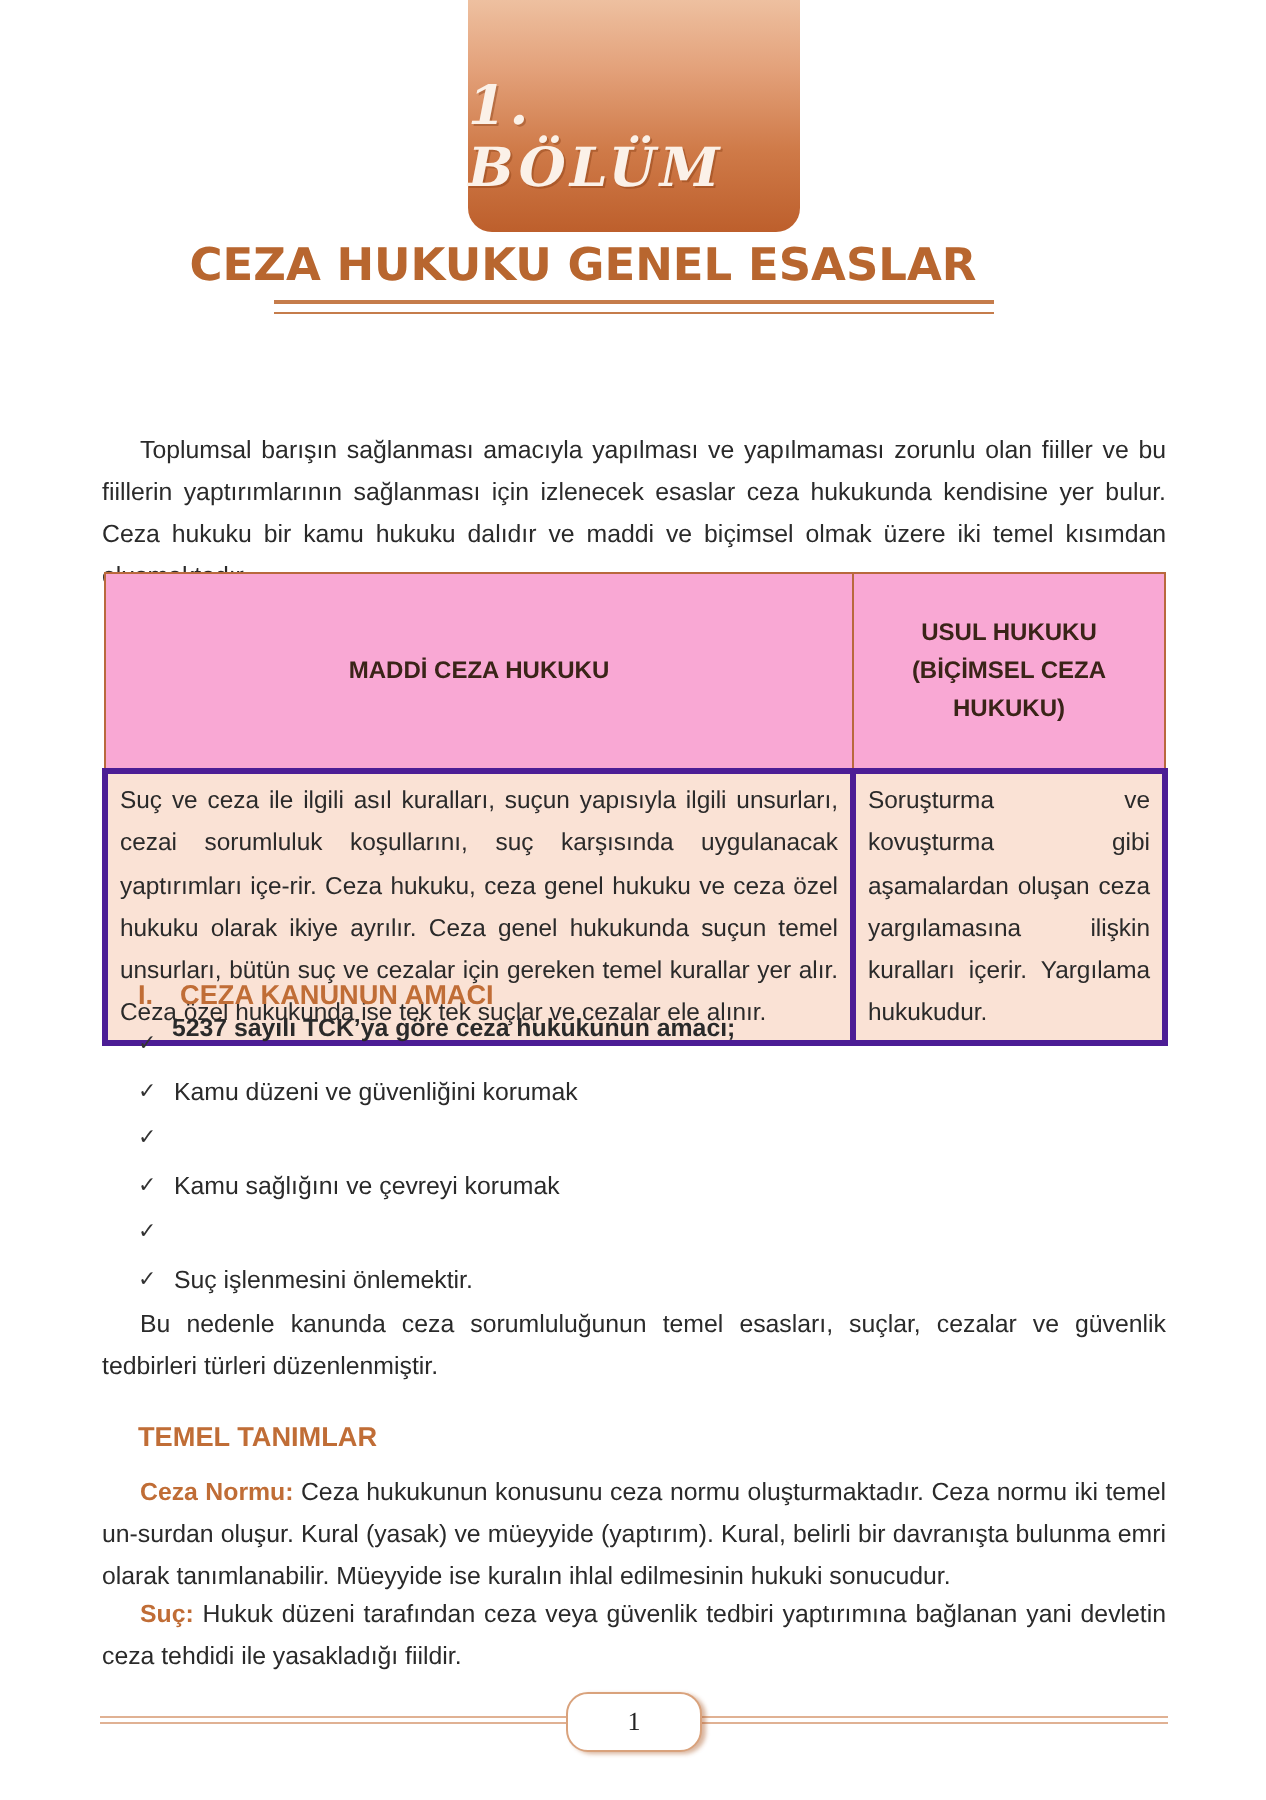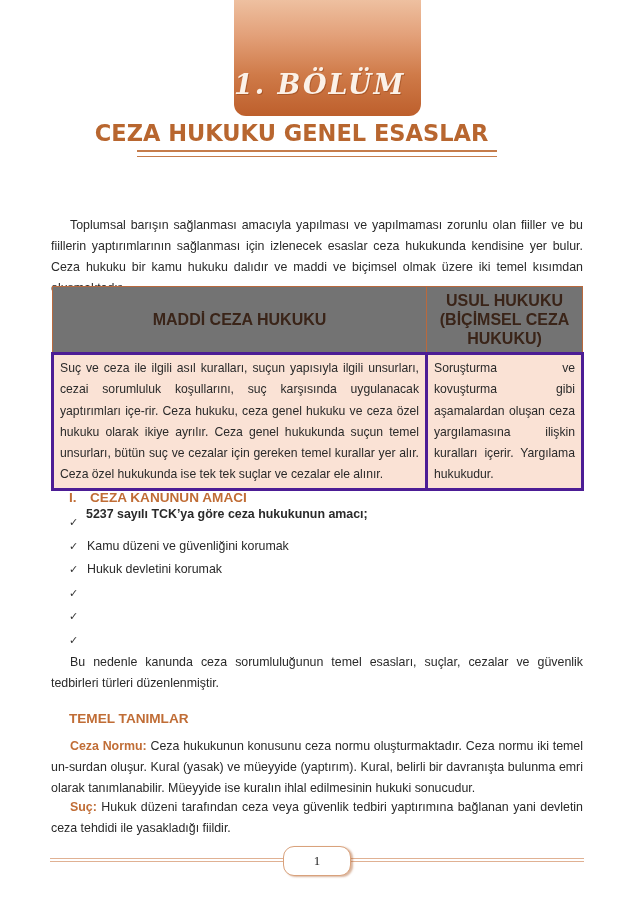--- a/index.html
+++ b/index.html
@@ -1,24 +1,24 @@
 <!DOCTYPE html>
 <html><head>
 <meta charset="utf-8">
 <style>
   html, body { margin: 0; padding: 0; }
   body {
     width: 633px; height: 900px; background: #ffffff; position: relative; overflow: hidden;
     font-family: "Liberation Sans", sans-serif; color: #2a2a2a;
   }
   .chapter-tab {
-    position: absolute; left: 234px; top: 0; width: 187px; height: 116px;
+    position: absolute; left: 234px; top: 0; width: 166px; height: 116px;
     background: linear-gradient(to bottom, #eec0a0 0%, #e3a17a 30%, #cf7a48 65%, #bd5f2c 100%);
     border-radius: 0 0 12px 12px;
-    display: flex; align-items: flex-end; justify-content: flex-start;
+    display: flex; align-items: flex-end; justify-content: center;
   }
   .chapter-label {
     font-family: "DejaVu Serif", serif; font-style: italic; font-weight: bold;
     color: #fbf1e8; font-size: 27px; letter-spacing: 2px; margin-bottom: 16px;
     text-shadow: 1px 1px 0 rgba(120,50,10,0.35);
   }
   .title {
     position: absolute; left: 0; width: 583px; top: 120px; text-align: center;
     font-family: "DejaVu Sans", sans-serif; font-weight: bold; font-size: 22.5px;
     color: #b8662f; letter-spacing: 0px;
@@ -27,22 +27,22 @@
   .p {
     position: absolute; left: 51px; width: 532px; font-size: 12.4px; line-height: 21px;
     text-align: justify; color: #2a2a2a;
   }
   .indent { text-indent: 19px; }
   table.compare {
     position: absolute; left: 51px; top: 286px; width: 533px; border-collapse: collapse;
     font-size: 12.2px;
   }
   table.compare th {
-    background: #737373; color: #3a2418; font-weight: bold; font-size: 16px;
-    border: 1px solid #b9693d; padding: 4px 6px; line-height: 19px; height: 34px;
+    background: #f9a8d4; color: #3a2418; font-weight: bold; font-size: 12px;
+    border: 1px solid #b9693d; padding: 20px 6px; line-height: 19px; height: 34px;
   }
   table.compare td {
     background: #fae2d5; border: 3px solid #4c1d95; vertical-align: top;
     padding: 3px 6px 2px 6px; line-height: 21.3px; text-align: justify; color: #2a2a2a;
   }
   .h-section {
     position: absolute; left: 69px; font-weight: bold; font-size: 13.6px; color: #c06d36;
   }
   .h-num { display: inline-block; width: 21px; }
   .checklist { position: absolute; left: 69px; top: 511px; margin: 0; padding: 0; list-style: none; }
@@ -96,30 +96,31 @@
 <ul class="checklist">
   <li>
       <span class="check">✓</span>
     </li>
   <li>
       <span class="check">✓</span>
       <span>Kamu düzeni ve güvenliğini korumak</span>
     </li>
   <li>
       <span class="check">✓</span>
-      <span>Hukuk devletini korumak</span>
+    </li>
+  <li>
+      <span class="check">✓</span>
+      <span>Kamu sağlığını ve çevreyi korumak</span>
     </li>
   <li>
       <span class="check">✓</span>
     </li>
   <li>
       <span class="check">✓</span>
-    </li>
-  <li>
-      <span class="check">✓</span>
+      <span>Suç işlenmesini önlemektir.</span>
     </li>
 </ul>
 
 <p class="p indent" style="top:652px; margin:0;">Bu nedenle kanunda ceza sorumluluğunun temel esasları, suçlar, cezalar ve güvenlik tedbirleri türleri düzenlenmiştir.</p>
 
 <div class="h-section" style="top:711px;">TEMEL TANIMLAR</div>
 
 <p class="p indent" style="top:736px; margin:0;"><span class="term">Ceza Normu:</span><span> Ceza hukukunun konusunu ceza normu oluşturmaktadır. Ceza normu iki temel un-surdan oluşur. Kural (yasak) ve müeyyide (yaptırım). Kural, belirli bir davranışta bulunma emri olarak tanımlanabilir. Müeyyide ise kuralın ihlal edilmesinin hukuki sonucudur.</span></p>
 
 <p class="p indent" style="top:797px; margin:0;"><span class="term">Suç:</span><span> Hukuk düzeni tarafından ceza veya güvenlik tedbiri yaptırımına bağlanan yani devletin ceza tehdidi ile yasakladığı fiildir.</span></p>

